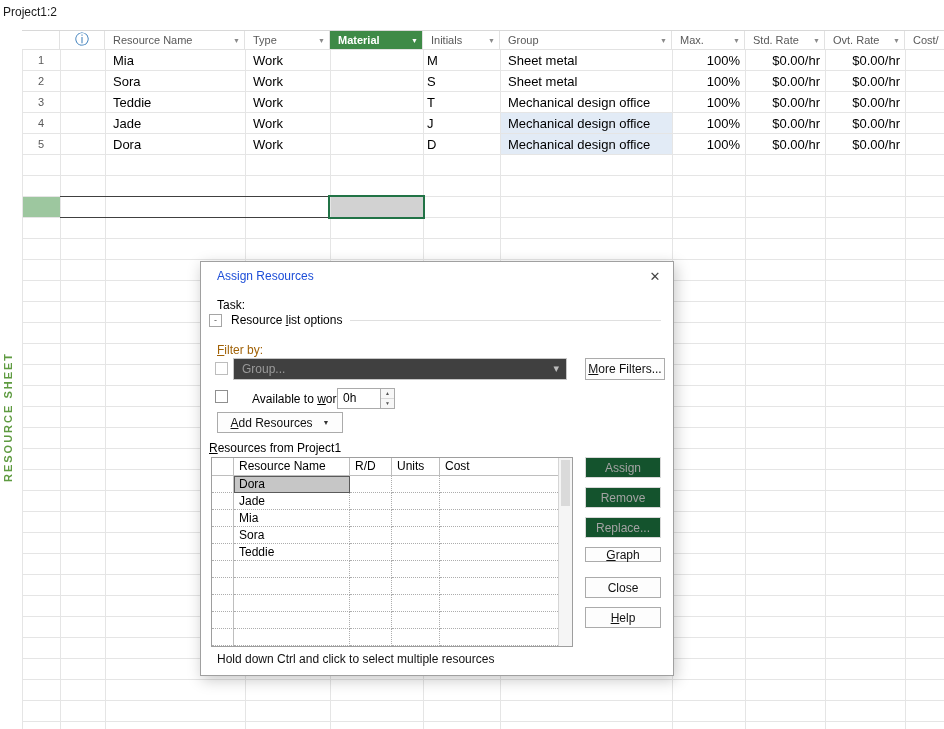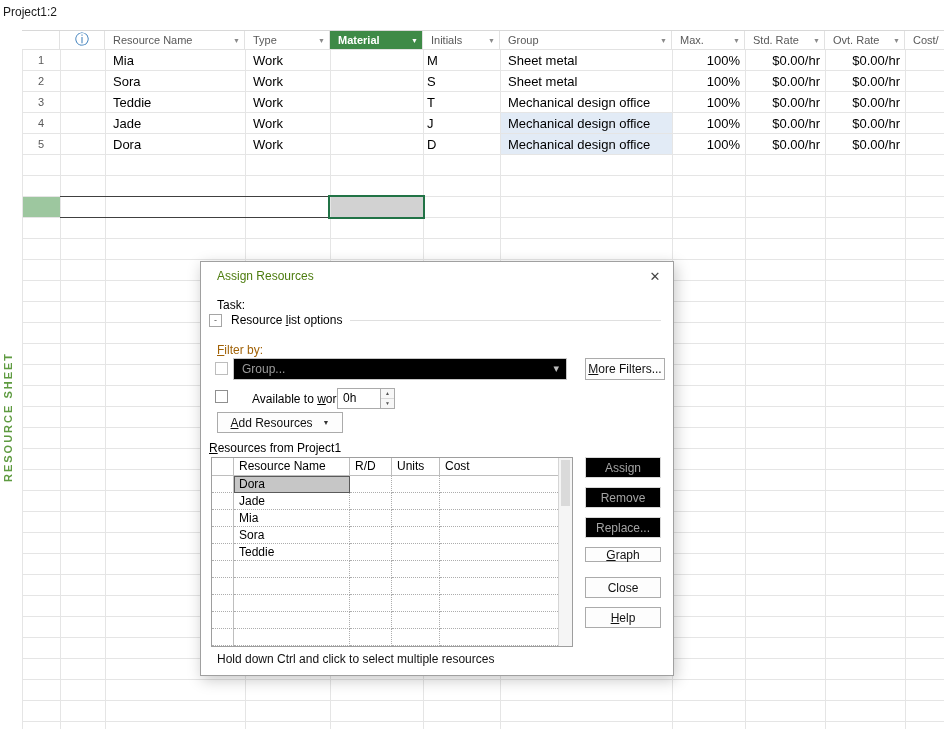--- a/index.html
+++ b/index.html
@@ -50,43 +50,43 @@
 
   .sel-row-lines { position: absolute; left: 38px; top: 166px; width: 364px; height: 22px; z-index: 4;
     border-top: 1px solid #404040; border-bottom: 1px solid #404040; pointer-events: none; }
   .sel-cell-border { position: absolute; left: 306px; top: 165px; width: 97px; height: 24px; z-index: 5;
     border: 2px solid #217346; pointer-events: none; }
 
   
   .dialog { position: absolute; left: 200px; top: 261px; width: 474px; height: 415px; background: #fff;
     border: 1px solid #A0A0A0; box-shadow: 2px 4px 14px rgba(0,0,0,0.22); z-index: 10; font-size: 12px; }
   .dlg-title { position: absolute; left: 0; top: 0; right: 40px; height: 28px; display: flex; align-items: center;
-    padding-left: 16px; color: #4d7c0f; }
+    padding-left: 16px; color: #1d4ed8; }
   .dlg-close { position: absolute; right: 1px; top: 1px; width: 34px; height: 26px; display: flex;
     align-items: center; justify-content: center; font-size: 13px; color: #444; cursor: default; }
   .key { text-decoration: underline; }
 
   .task-label { position: absolute; left: 16px; top: 36px; }
   .options-row { position: absolute; left: 8px; top: 51px; width: 452px; display: flex; align-items: center; }
   .expander { width: 13px; height: 13px; border: 1px solid #A5A5A5; background: #fff; font-size: 9px;
     line-height: 11px; text-align: center; color: #555; flex: none; }
   .options-label { margin-left: 9px; white-space: nowrap; }
   .options-line { flex: 1; height: 1px; background: #DFDFDF; margin-left: 8px; }
 
   .filter-by { position: absolute; left: 16px; top: 81px; color: #a16207; }
   .checkbox { position: absolute; width: 13px; height: 13px; border: 1px solid #8F8F8F; background: #fff; }
   .cb-filter { left: 14px; top: 100px; border-color: #BDBDBD; }
   .cb-avail { left: 14px; top: 128px; }
   .combo { position: absolute; left: 32px; top: 96px; width: 334px; height: 22px; border: 1px solid #C6C6C6;
-    background: #000000; color: #9a9a9a; display: flex; align-items: center; padding-left: 8px; }
+    background: #404040; color: #9a9a9a; display: flex; align-items: center; padding-left: 8px; }
   .combo-arrow { position: absolute; right: 7px; top: 3px; color: #BDBDBD; font-size: 11px; }
 
   .btn { position: absolute; border: 1px solid #ABABAB; background: #FDFDFD; display: flex; align-items: center;
     justify-content: center; font-size: 12px; color: #111; white-space: nowrap; cursor: default; }
-  .btn.disabled { border-color: #D8D8D8; background: #000000; color: #A3A3A3; }
+  .btn.disabled { border-color: #D8D8D8; background: #14532d; color: #A3A3A3; }
   .more-filters { left: 384px; top: 96px; width: 80px; height: 22px; }
   .avail-label { position: absolute; left: 51px; top: 130px; }
   .work-input { position: absolute; left: 136px; top: 126px; width: 44px; height: 21px; border: 1px solid #ABABAB;
     background: #fff; line-height: 19px; padding-left: 5px; }
   .spinner { position: absolute; left: 180px; top: 126px; width: 14px; height: 21px; border: 1px solid #ABABAB;
     border-left: none; display: flex; flex-direction: column; }
   .spin-btn { flex: 1; font-size: 5px; line-height: 9px; text-align: center; color: #555; background: #F7F7F7; }
   .spin-btn.up { border-bottom: 1px solid #D9D9D9; }
   .add-resources { left: 16px; top: 150px; width: 126px; height: 21px; }
   .add-dd { font-size: 7px; margin-left: 10px; color: #333; }

